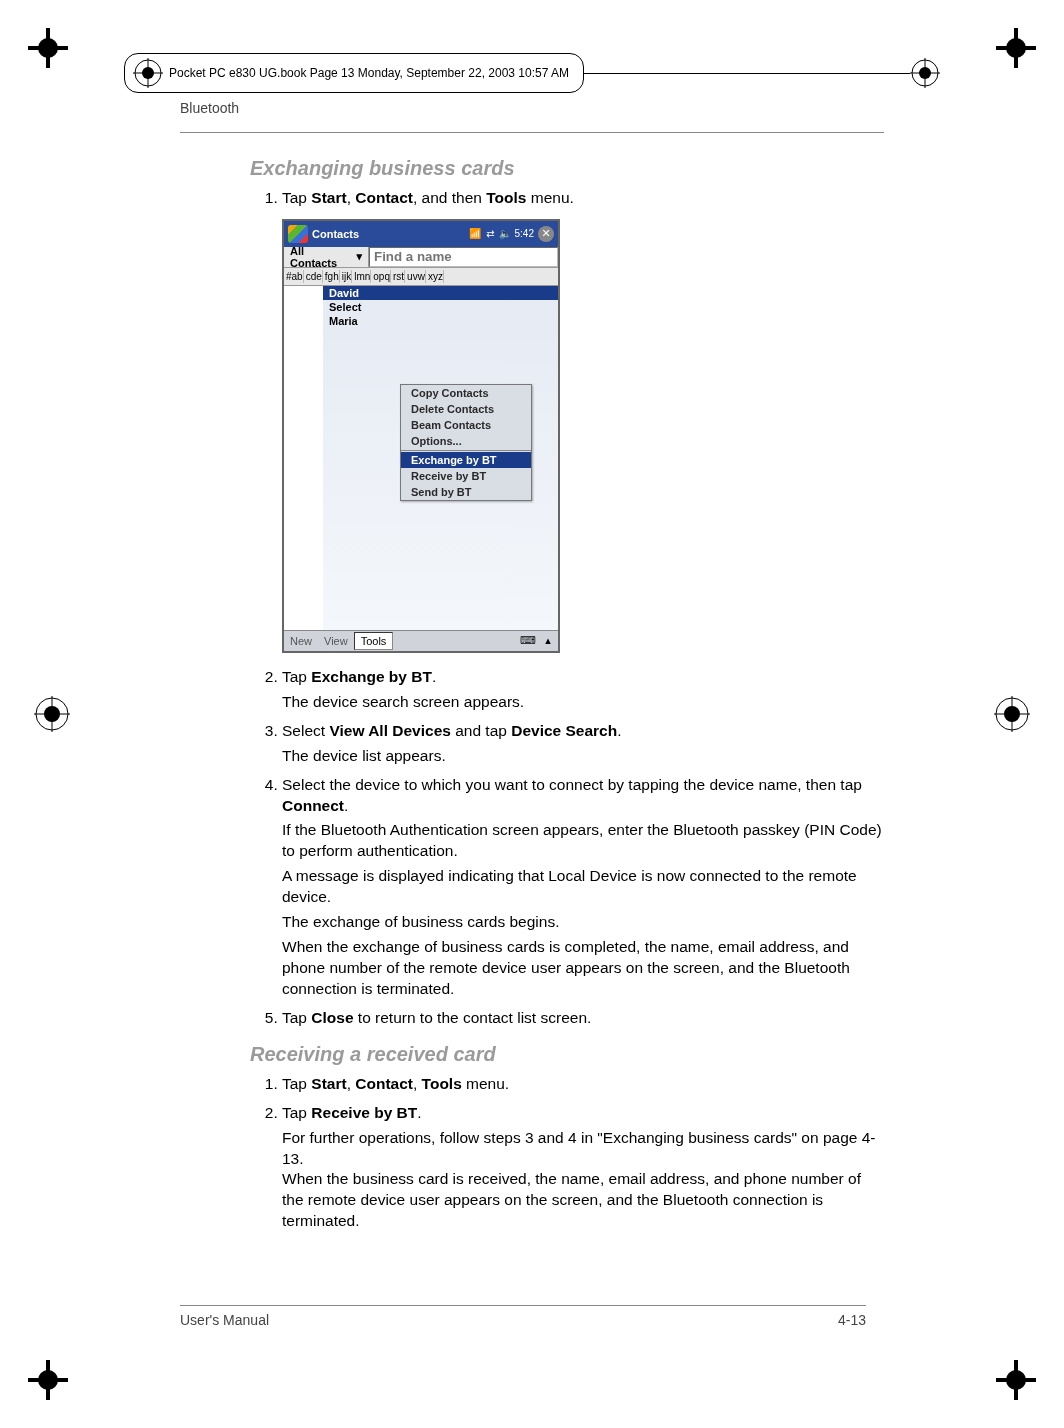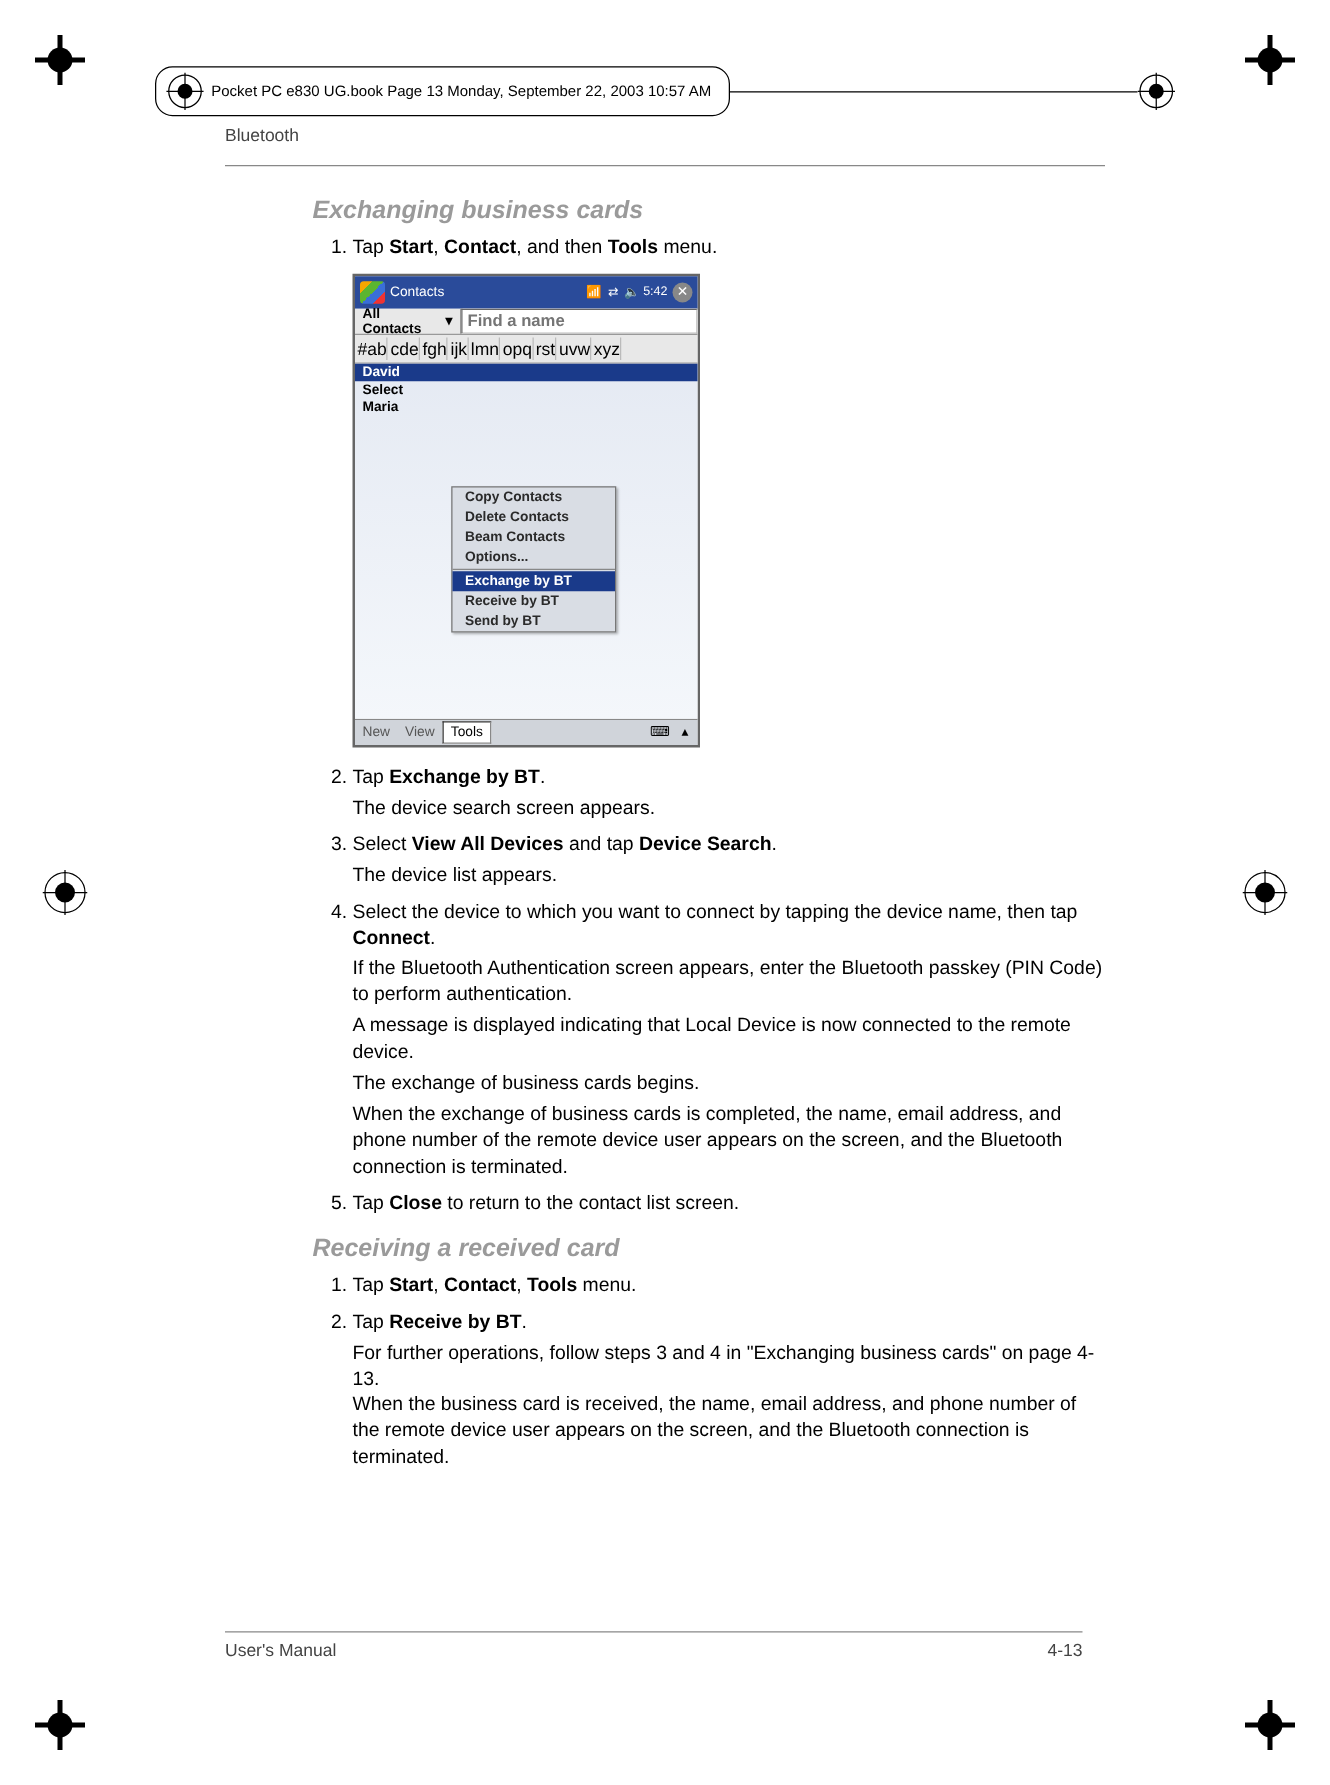--- a/index.html
+++ b/index.html
@@ -106,21 +106,21 @@
     align-items: center;
     padding: 2px 4px;
     height: 22px;
   }
   .ss-start-icon {
     width: 20px; height: 18px;
     background: linear-gradient(135deg, #f7a600 0 25%, #5bb531 0 50%, #3a6fd8 0 75%, #e33 0 100%);
     border-radius: 3px;
     margin-right: 4px;
   }
-  .ss-title { font-weight: normal; flex: 1; }
+  .ss-title { font-weight: bold; flex: 1; }
   .ss-tray { display: flex; align-items: center; gap: 3px; font-size: 10px; }
   .ss-tray-icon { width: 12px; height: 12px; display: flex; align-items: center; justify-content: center; }
   .ss-close {
     width: 16px; height: 16px; border-radius: 50%;
     background: #888; color: #fff;
     display: flex; align-items: center; justify-content: center;
     font-size: 11px; margin-left: 4px;
   }
   .ss-toolbar {
     display: flex;
@@ -144,28 +144,29 @@
     font-weight: bold;
     color: #000;
   }
   .ss-alpha {
     display: flex;
     background: #e8e8e8;
     border-bottom: 1px solid #999;
   }
   .ss-alpha td {
     flex: 1; text-align: center;
-    font-size: 14px;
+    font-size: 10px;
     border-right: 1px solid #bbb;
     padding: 1px 0;
   }
   .ss-body {
-    height: 284px;
+    height: 344px;
     background: linear-gradient(#e5eaf3 0%, #f4f7fb 100%);
     position: relative;
+    margin-left: 39px;
   }
   .ss-row { padding: 1px 6px; font-weight: bold; color: #000; }
   .ss-row.selected { background: #1a3a8a; color: #fff; }
   .ss-menu {
     position: absolute;
     left: 77px;
     top: 98px;
     width: 130px;
     background: #d9dde4;
     border: 1px solid #777;

